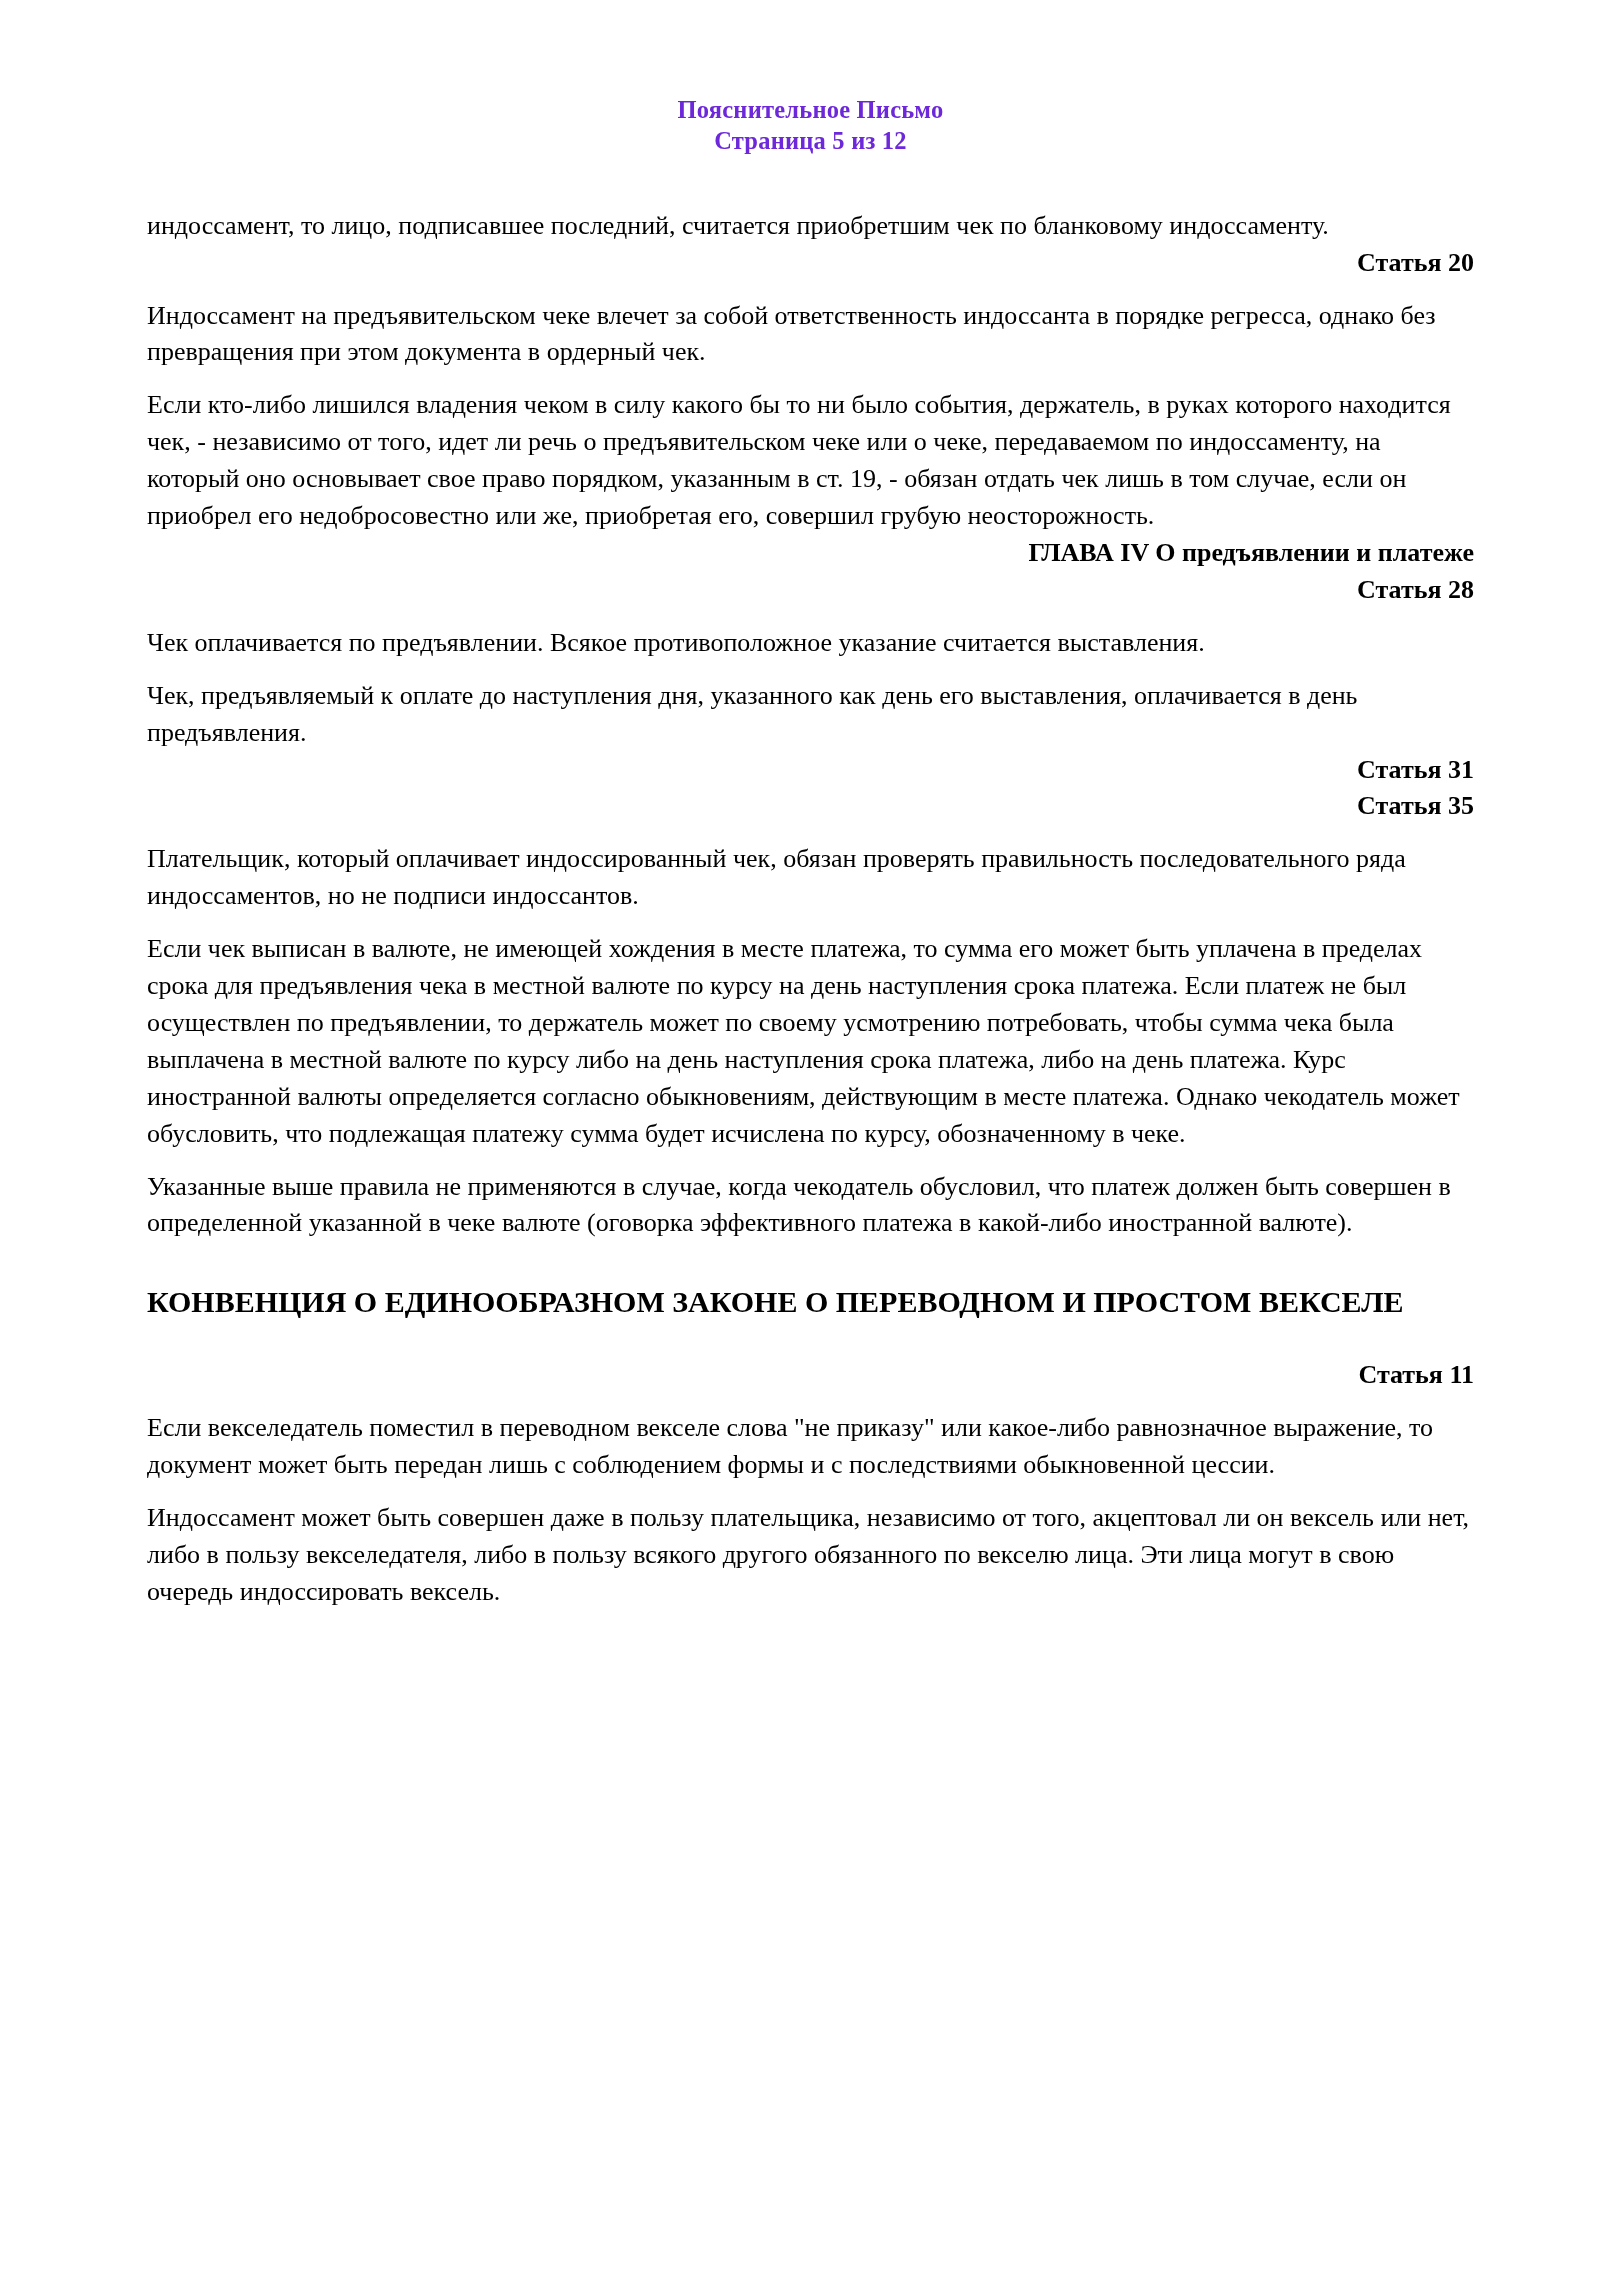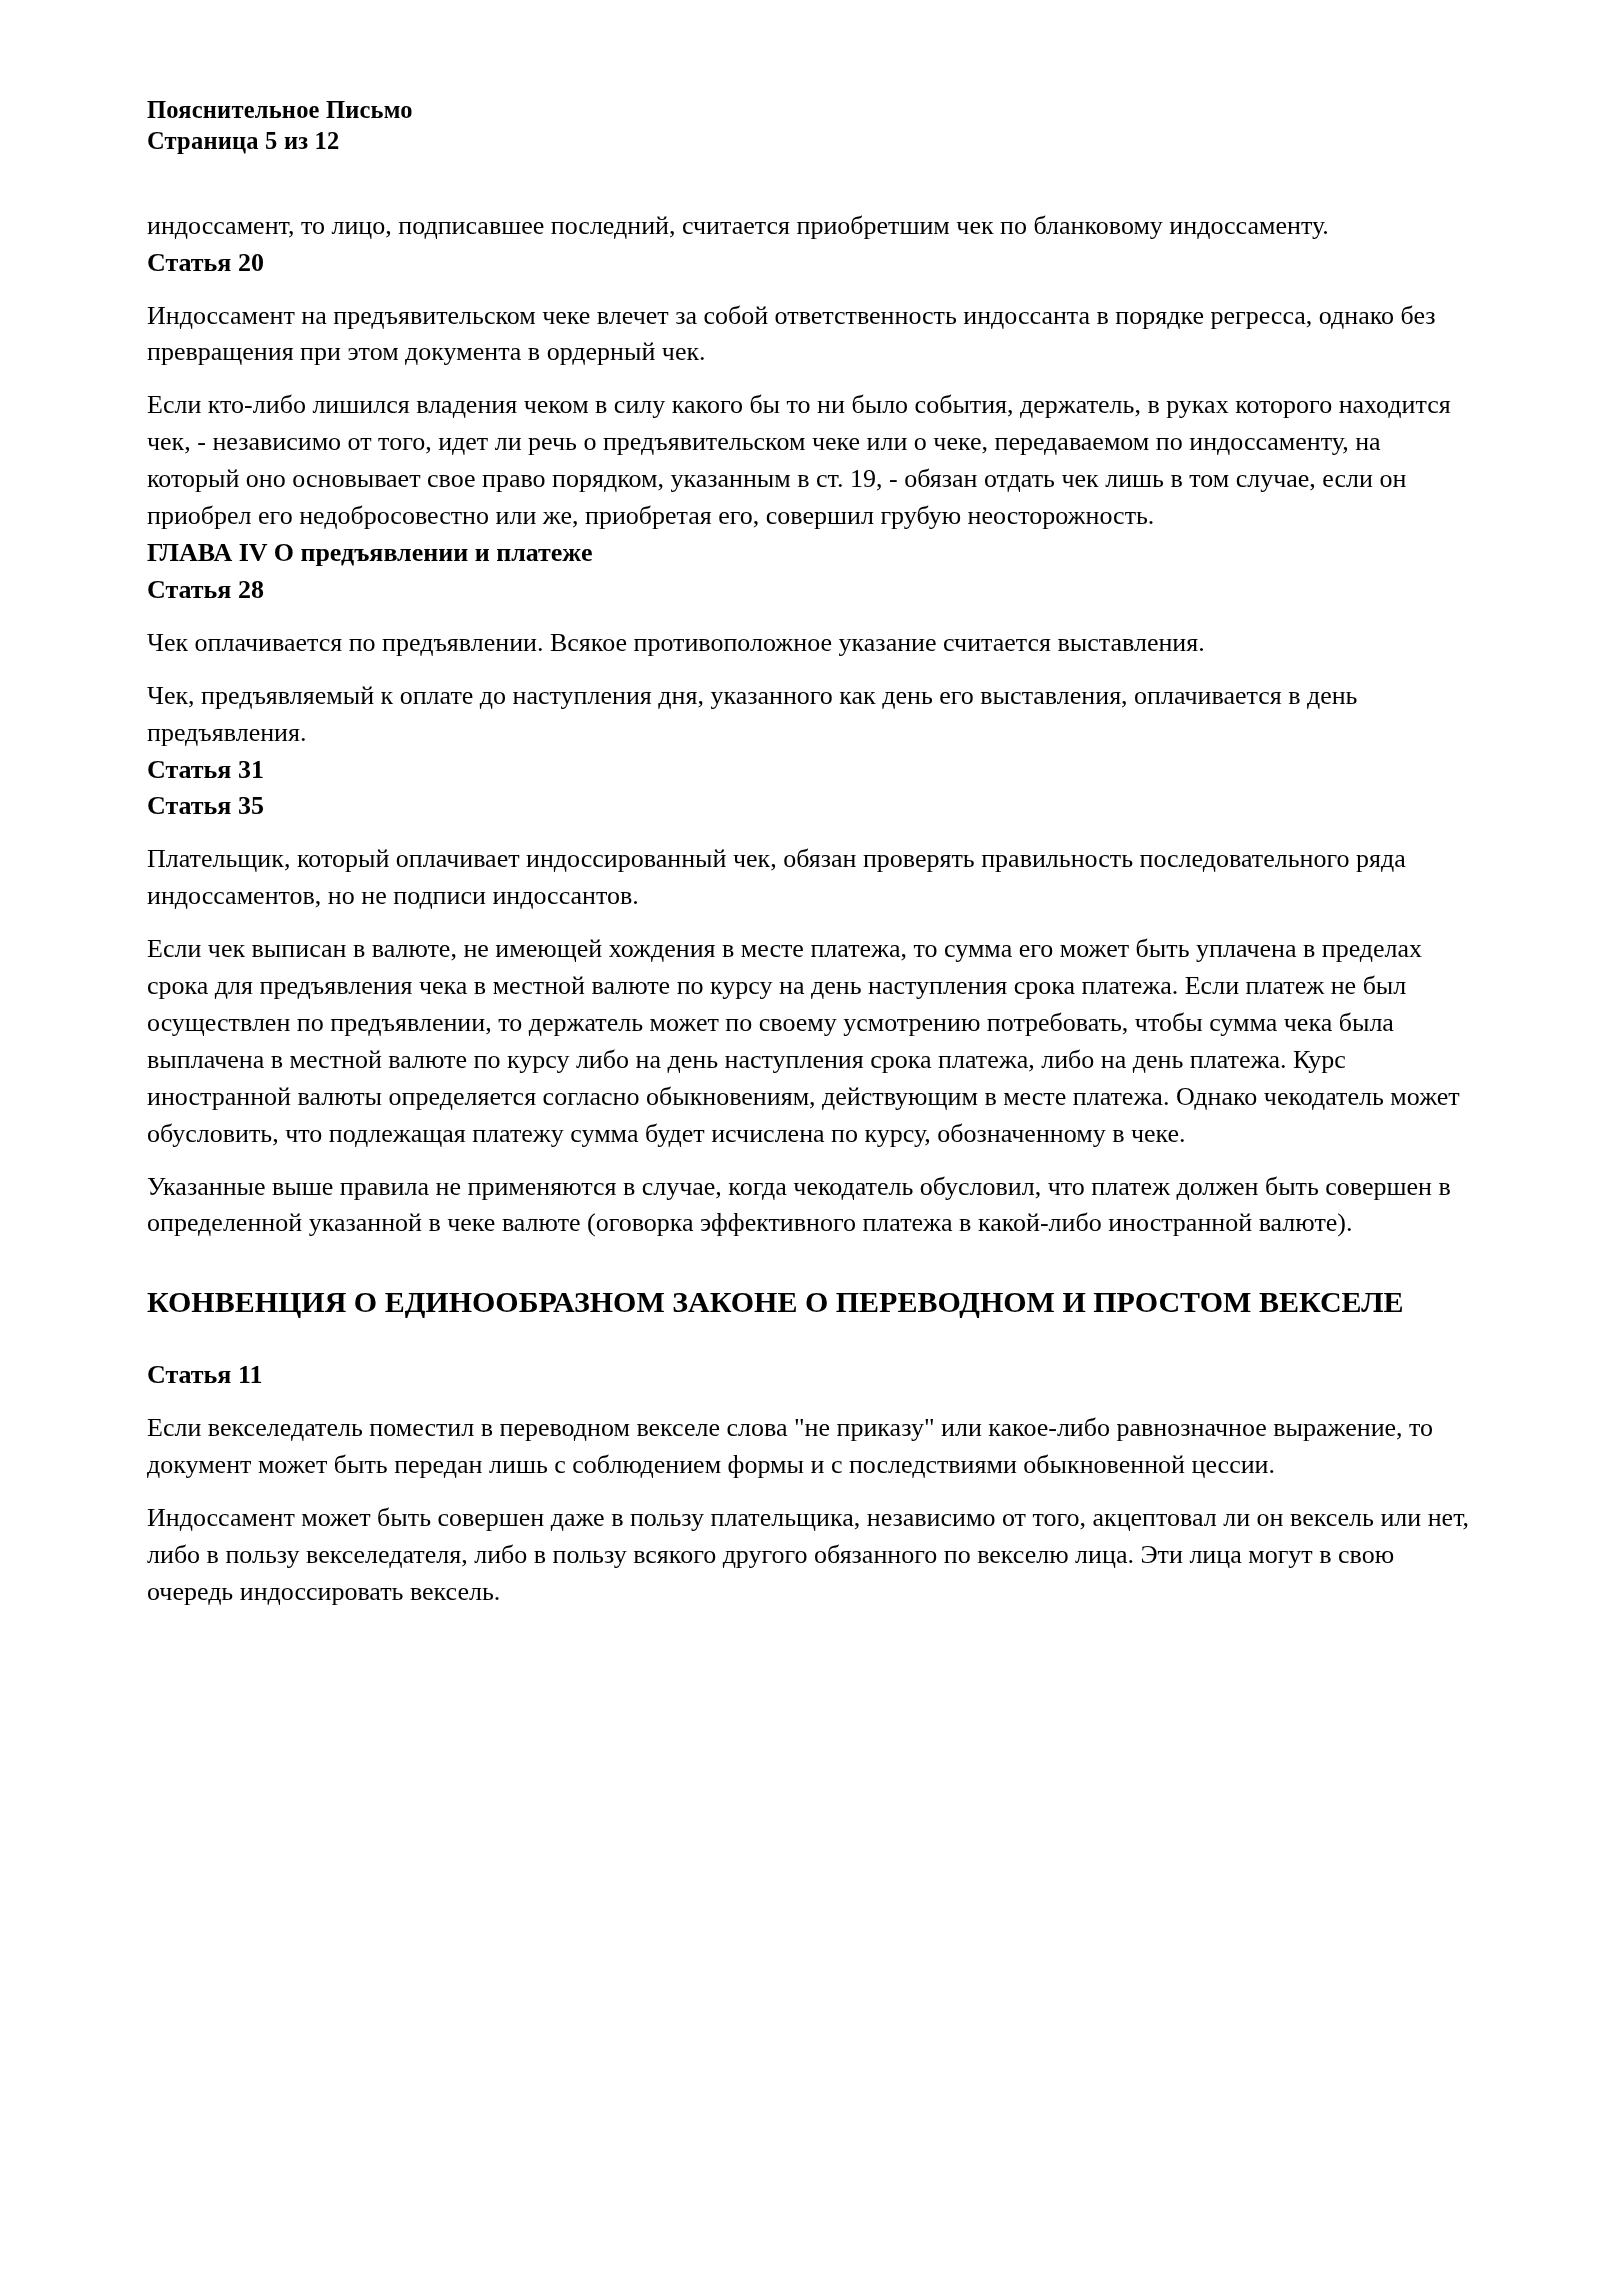--- a/index.html
+++ b/index.html
@@ -14,40 +14,42 @@
     color: #000000;
   }
   .page {
     width: 1621px;
     min-height: 2293px;
     box-sizing: border-box;
     padding: 94px 147px 59px 147px;
     position: relative;
   }
   .doc-header {
-    color: #000000;
+    text-align: center;
+    color: #6d28d9;
     font-weight: bold;
     font-size: 24.5px;
     line-height: 1.28;
     margin-bottom: 51px;
   }
   .doc-header div {
     letter-spacing: 0.2px;
   }
   .body-text {
     font-size: 26px;
     line-height: 1.42;
     text-align: left;
   }
   .para {
     margin: 16px 0 0 0;
   }
   .heading {
     font-weight: bold;
     margin: 0;
+    text-align: right;
   }
   .section-title {
     font-weight: bold;
     font-size: 30px;
     line-height: 1.42;
     margin: 0;
   }
   .gap-large {
     height: 39px;
   }

